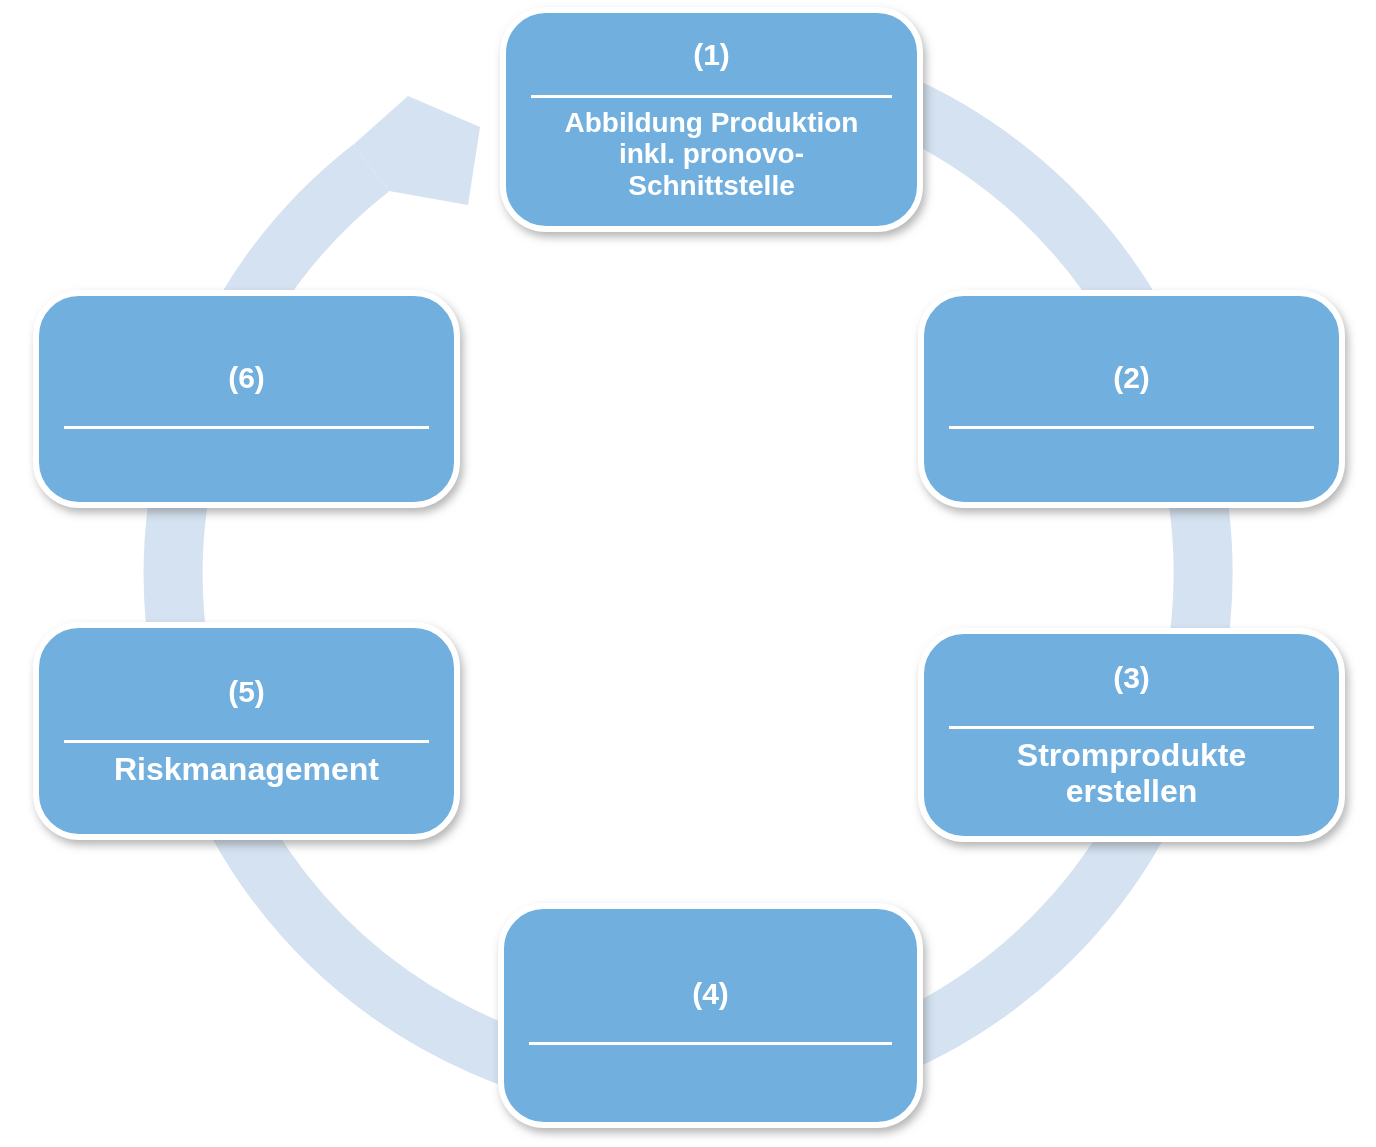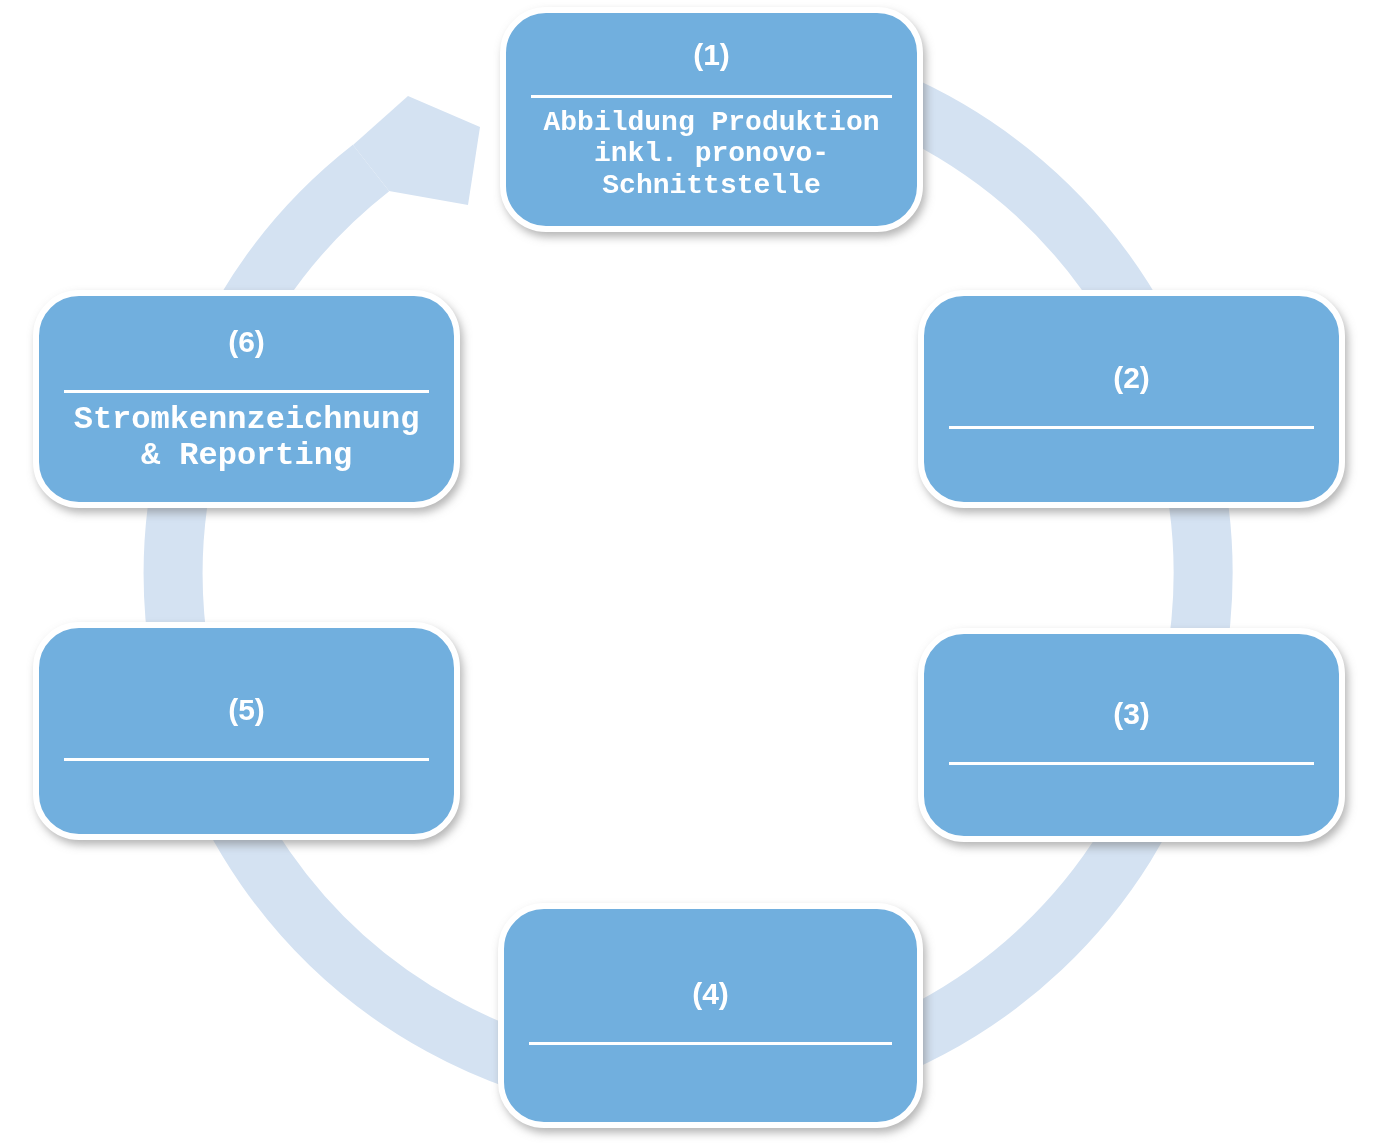--- a/index.html
+++ b/index.html
@@ -40,21 +40,20 @@
   .step .rule {
     width: 88%;
     height: 3px;
     background: #ffffff;
     margin: 32px auto 9px auto;
   }
   .step .label {
     font-size: 32px;
     line-height: 1.12;
     white-space: pre-line;
-    font-family: Liberation Mono, monospace;
   }
   .step-1 { left: 500px; top: 7px;   width: 423px; height: 225px; }
   .step-1 .label { font-size: 28px; }
   .step-1 .rule  { margin-top: 24px; }
   .step-2 { left: 918px; top: 290px; width: 427px; height: 218px; }
   .step-3 { left: 918px; top: 628px; width: 427px; height: 214px; }
   .step-4 { left: 498px; top: 903px; width: 425px; height: 225px; }
   .step-5 { left: 33px;  top: 622px; width: 427px; height: 218px; }
   .step-6 { left: 33px;  top: 290px; width: 427px; height: 218px; }
 </style>
@@ -79,32 +78,33 @@
   </div>
 
   <div class="step step-2">
     <div class="num">(2)</div>
     <div class="rule"></div>
   </div>
 
   <div class="step step-3">
     <div class="num">(3)</div>
     <div class="rule"></div>
+    <div class="label">Stromprodukte
+erstellen</div>
   </div>
 
   <div class="step step-4">
     <div class="num">(4)</div>
     <div class="rule"></div>
   </div>
 
   <div class="step step-5">
     <div class="num">(5)</div>
     <div class="rule"></div>
+    <div class="label">Riskmanagement</div>
   </div>
 
   <div class="step step-6">
     <div class="num">(6)</div>
     <div class="rule"></div>
-    <div class="label">Stromkennzeichnung
-&amp; Reporting</div>
   </div>
 
 </div>
 
 </body></html>

